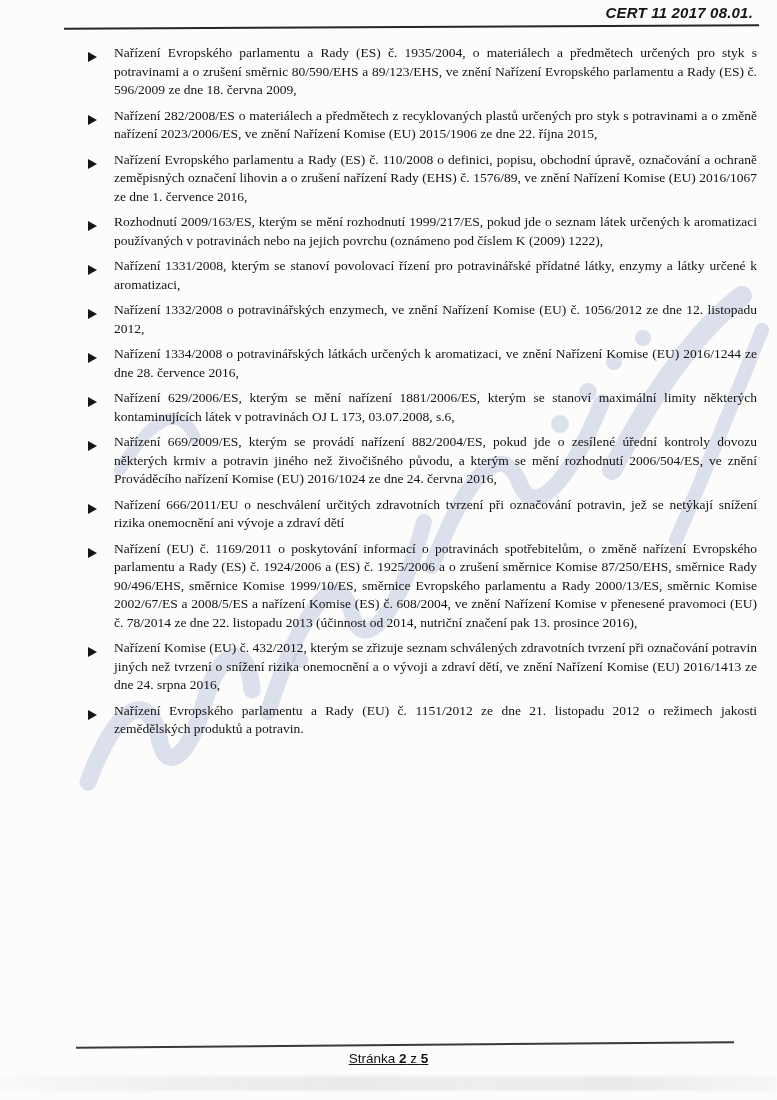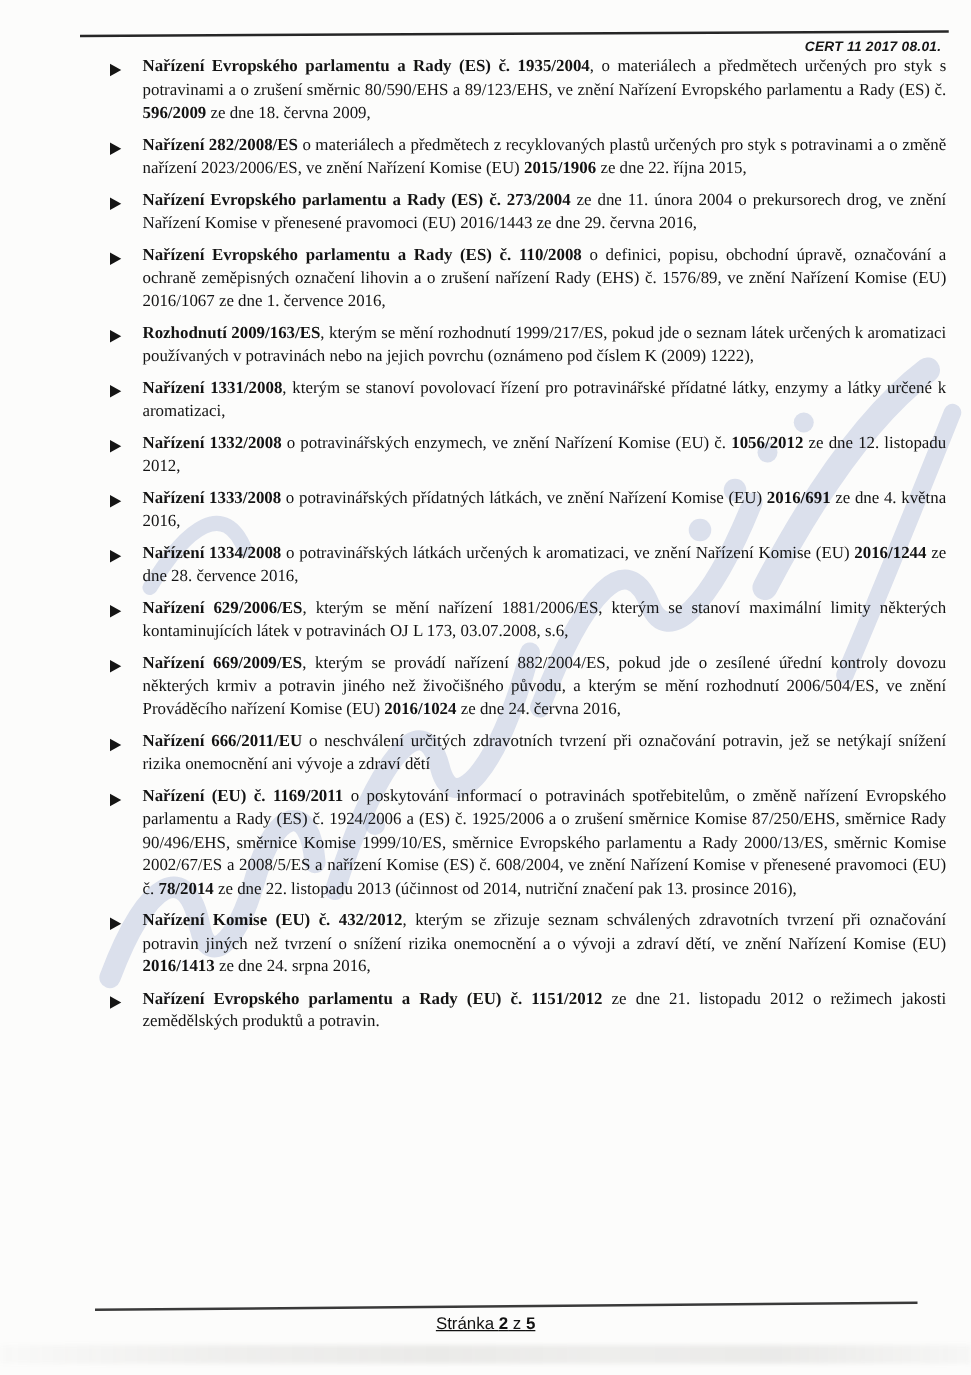--- a/index.html
+++ b/index.html
@@ -5,41 +5,41 @@
   html,body{margin:0;padding:0;background:#e8e8e8;}
   .page{
     position:relative;width:777px;height:1100px;margin:0 auto;
     background:#fcfcfb;overflow:hidden;
     font-family:"Liberation Serif",serif;color:#141414;
   }
   
   .header-code{
     position:absolute;top:4px;right:24px;z-index:2;
     font-family:"Liberation Sans",sans-serif;font-style:italic;font-weight:bold;
-    font-size:11px;letter-spacing:.2px;color:#161616;margin-top:28px;
+    font-size:15px;letter-spacing:.2px;color:#161616;
   }
   .header-rule{
     position:absolute;left:64px;top:26px;width:695px;height:2.2px;
     background:#262626;transform:rotate(-.3deg);z-index:2;
   }
   
   .watermark{position:absolute;inset:0;z-index:0;pointer-events:none;}
   
   .list{position:absolute;left:88px;top:44px;width:669px;z-index:1;}
   .item{display:flex;margin-bottom:7px;}
   .bullet{flex:0 0 18px;margin-right:8px;padding-top:4px;}
   .tri{
     display:inline-block;width:0;height:0;
     border-left:9px solid #151515;
     border-top:5px solid transparent;border-bottom:5px solid transparent;
   }
   .itext{
     flex:1;text-align:justify;font-size:13.5px;line-height:18.5px;color:#131313;
   }
-  .itext b{font-weight:700;}
+  .itext b{font-weight:400;}
   
   .footer-rule{
     position:absolute;left:76px;top:1044px;width:658px;height:2px;
     background:#3a3a3a;transform:rotate(-.5deg);z-index:2;
   }
   .footer-text{
     position:absolute;left:0;right:0;top:1051px;text-align:center;z-index:2;
     font-family:"Liberation Sans",sans-serif;font-size:13.5px;color:#121212;text-decoration:underline;
   }
   .footer-text b{font-weight:700;}
@@ -82,41 +82,33 @@
       <div class="item">
         <span class="bullet"><span class="tri"></span></span>
         <div class="itext"><b>Nařízení Evropského parlamentu a Rady (ES) č. 1935/2004</b><span>, o materiálech a předmětech určených pro styk s potravinami a o zrušení směrnic 80/590/EHS a 89/123/EHS, ve znění Nařízení Evropského parlamentu a Rady (ES) č. </span><b>596/2009</b><span> ze dne 18. června 2009,</span></div>
       </div>
       <div class="item">
         <span class="bullet"><span class="tri"></span></span>
         <div class="itext"><b>Nařízení 282/2008/ES</b><span> o materiálech a předmětech z recyklovaných plastů určených pro styk s potravinami a o změně nařízení 2023/2006/ES, ve znění Nařízení Komise (EU) </span><b>2015/1906</b><span> ze dne 22. října 2015,</span></div>
       </div>
       <div class="item">
         <span class="bullet"><span class="tri"></span></span>
-        <div class="itext"><b>Nařízení Evropského parlamentu a Rady (ES) č. 273/2004</b><span> ze dne 11. února 2004 o prekursorech drog, ve znění Nařízení Komise v přenesené pravomoci (EU) 2016/1443 ze dne 29. června 2016,</span></div>
-      </div>
-      <div class="item">
-        <span class="bullet"><span class="tri"></span></span>
         <div class="itext"><b>Nařízení Evropského parlamentu a Rady (ES) č. 110/2008</b><span> o definici, popisu, obchodní úpravě, označování a ochraně zeměpisných označení lihovin a o zrušení nařízení Rady (EHS) č. 1576/89, ve znění Nařízení Komise (EU) 2016/1067 ze dne 1. července 2016,</span></div>
       </div>
       <div class="item">
         <span class="bullet"><span class="tri"></span></span>
         <div class="itext"><b>Rozhodnutí 2009/163/ES</b><span>, kterým se mění rozhodnutí 1999/217/ES, pokud jde o seznam látek určených k aromatizaci používaných v potravinách nebo na jejich povrchu (oznámeno pod číslem K (2009) 1222),</span></div>
       </div>
       <div class="item">
         <span class="bullet"><span class="tri"></span></span>
         <div class="itext"><b>Nařízení 1331/2008</b><span>, kterým se stanoví povolovací řízení pro potravinářské přídatné látky, enzymy a látky určené k aromatizaci,</span></div>
       </div>
       <div class="item">
         <span class="bullet"><span class="tri"></span></span>
         <div class="itext"><b>Nařízení 1332/2008</b><span> o potravinářských enzymech, ve znění Nařízení Komise (EU) č. </span><b>1056/2012</b><span> ze dne 12. listopadu 2012,</span></div>
-      </div>
-      <div class="item">
-        <span class="bullet"><span class="tri"></span></span>
-        <div class="itext"><b>Nařízení 1333/2008</b><span> o potravinářských přídatných látkách, ve znění Nařízení Komise (EU) </span><b>2016/691</b><span> ze dne 4. května 2016,</span></div>
       </div>
       <div class="item">
         <span class="bullet"><span class="tri"></span></span>
         <div class="itext"><b>Nařízení 1334/2008</b><span> o potravinářských látkách určených k aromatizaci, ve znění Nařízení Komise (EU) </span><b>2016/1244</b><span> ze dne 28. července 2016,</span></div>
       </div>
       <div class="item">
         <span class="bullet"><span class="tri"></span></span>
         <div class="itext"><b>Nařízení 629/2006/ES</b><span>, kterým se mění nařízení 1881/2006/ES, kterým se stanoví maximální limity některých kontaminujících látek v potravinách OJ L 173, 03.07.2008, s.6,</span></div>
       </div>
       <div class="item">

